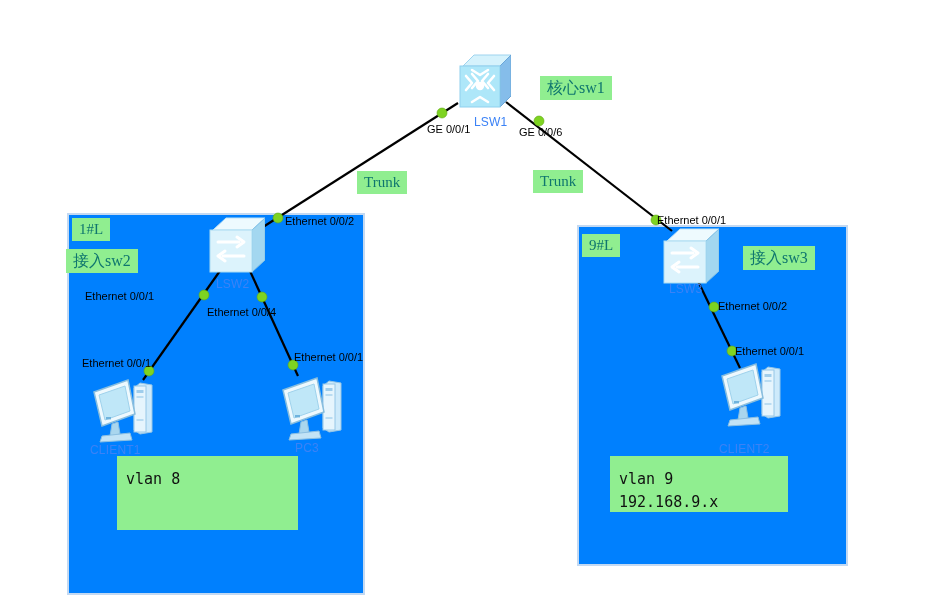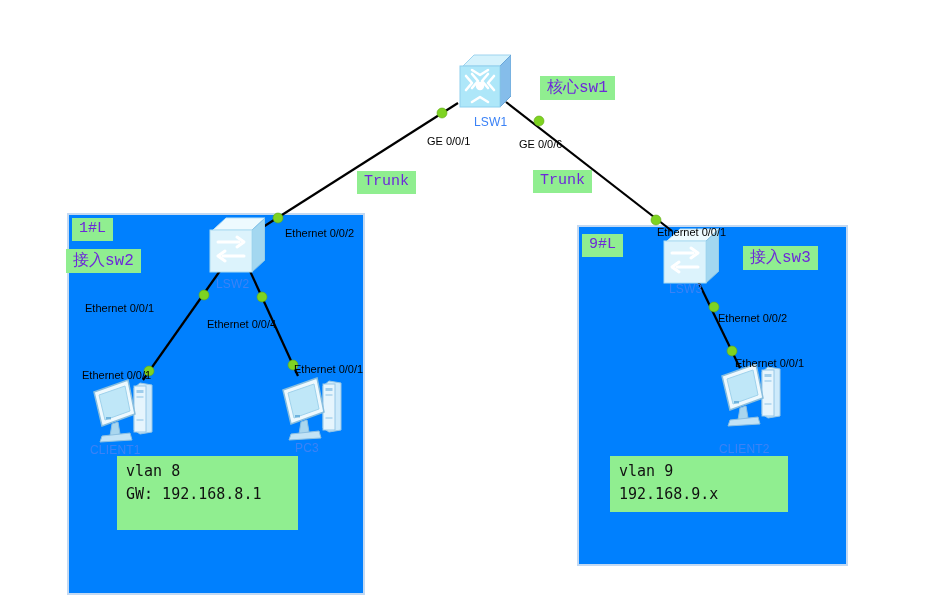--- a/index.html
+++ b/index.html
@@ -13,32 +13,31 @@
   }
   .links{position:absolute;left:0;top:0;z-index:2;}
   .device-icon{position:absolute;z-index:3;}
   .device-label{
     position:absolute;z-index:4;font-size:12px;color:#3b82f6;
     white-space:nowrap;letter-spacing:0.2px;
   }
   .port-label{
     position:absolute;z-index:4;font-size:11px;color:#000000;
     white-space:nowrap;
-    margin-top:12px;
   }
   .note{
-    position:absolute;z-index:5;background:#90ee90;color:#6d28d9;
-    font-family:Liberation Mono, monospace;font-size:15px;
+    position:absolute;z-index:5;background:#90ee90;color:#0f766e;
+    font-family:Liberation Serif, serif;font-size:15px;
     padding:2px 7px;white-space:nowrap;line-height:1.25;
   }
   .note.cjk{font-size:16px;}
   .vlan-box{
     position:absolute;z-index:5;background:#90ee90;color:#111111;
     font-family:"DejaVu Sans Mono",monospace;font-size:15px;
-    padding:4px 9px;line-height:1.55;box-sizing:border-box;
+    padding:12px 9px;line-height:1.55;box-sizing:border-box;
   }
   .vlan-box div{white-space:nowrap;}
 </style>
 </head>
 <body>
 
 <div class="canvas">
 
   <div class="zone" style="left:67px;top:213px;width:298px;height:382px;"></div>
   <div class="zone" style="left:577px;top:225px;width:271px;height:341px;"></div>
@@ -175,20 +174,19 @@
   <div class="note cjk" style="left:540px;top:76px;">核心sw1</div>
   <div class="note" style="left:357px;top:171px;">Trunk</div>
   <div class="note" style="left:533px;top:170px;">Trunk</div>
   <div class="note" style="left:72px;top:218px;">1#L</div>
   <div class="note cjk" style="left:66px;top:249px;">接入sw2</div>
   <div class="note" style="left:582px;top:234px;">9#L</div>
   <div class="note cjk" style="left:743px;top:246px;">接入sw3</div>
 
   <div class="vlan-box" style="left:117px;top:456px;width:181px;height:74px;">
     <div>vlan 8</div>
-    <div>GW: 192.168.8.1</div>
   </div>
   <div class="vlan-box" style="left:610px;top:456px;width:178px;height:56px;">
     <div>vlan 9</div>
     <div>192.168.9.x</div>
   </div>
 
 </div>
 
 </body></html>

